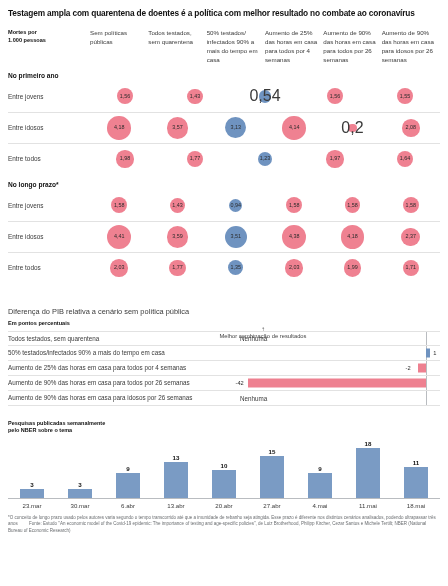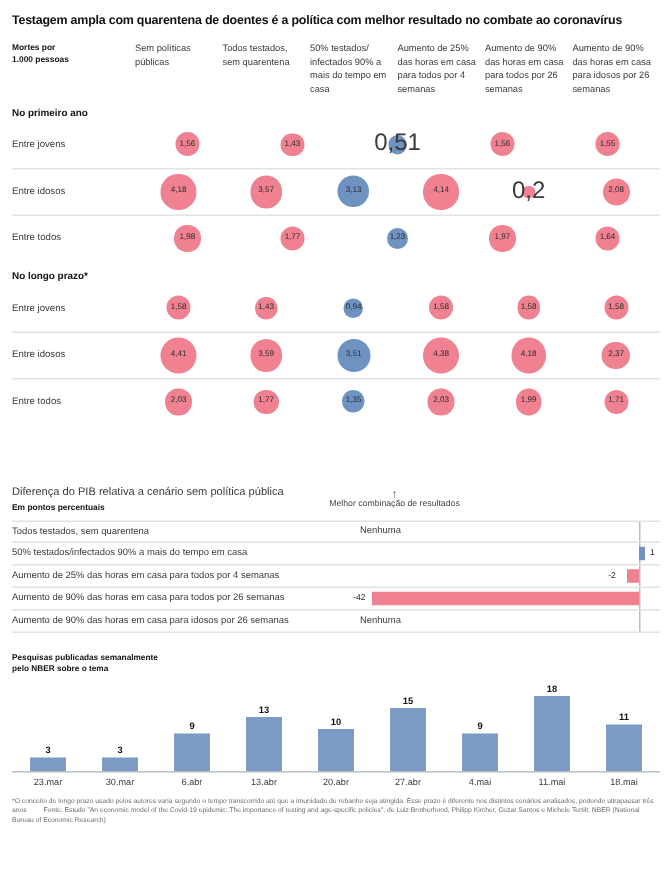--- a/index.html
+++ b/index.html
@@ -42,21 +42,21 @@
   }
   .bub.red  { background: #ef8191; }
   .bub.blue { background: #6f93c0; }
   .bub.tiny { font-size: 5.4px; color: #2b2b2b; }
 
   .annot { position: absolute; left: 150px; top: 297px; width: 210px;
            text-align: center; font-size: 5.8px; color: #444; }
   .annot .arrow { font-size: 8px; line-height: 7px; display: block; color: #666; }
 
   
-  .gdp { margin-top: 40px; }
+  .gdp { margin-top: 24px; }
   .sub-title { font-size: 7.4px; color: #3a3a3a; }
   .sub-note { font-size: 5.6px; font-weight: bold; color: #111; margin-top: 4px; }
   .gdp-table { margin-top: 5px; position: relative; }
   .gdp-row { display: flex; align-items: center; height: 15px; position: relative;
              border-bottom: 1px solid #e2e2e2; }
   .gdp-row:first-child { border-top: 1px solid #e2e2e2; }
   .gdp-lbl { width: 228px; flex: 0 0 228px; font-size: 6.3px; color: #3a3a3a; }
   .gdp-plot { flex: 1 1 0; position: relative; height: 100%; }
   .zeroline { position: absolute; top: 0; bottom: 0; width: 1px; background: #b9bcc0; }
   .gbar { position: absolute; top: 50%; transform: translateY(-50%); height: 9px; }
@@ -114,21 +114,21 @@
               <span>1,56</span>
             </div>
           </div>
           <div class="cell">
             <div class="bub red" style="width: 15.3603px; height: 15.3603px;">
               <span>1,43</span>
             </div>
           </div>
           <div class="cell">
             <div class="bub blue tiny" style="width: 12.861px; height: 12.861px;"></div>
-            <span class="lbl" style="position: absolute; left: 50%; top: 50%; transform: translate(-50%, -50%);">0,51</span>
+            <span class="lbl" style="position: absolute; left: 50%; top: 50%; transform: translate(-50%, -50%);">0,54</span>
           </div>
           <div class="cell">
             <div class="bub red" style="width: 15.8655px; height: 15.8655px;">
               <span>1,56</span>
             </div>
           </div>
           <div class="cell">
             <div class="bub red" style="width: 15.8274px; height: 15.8274px;">
               <span>1,55</span>
             </div>

